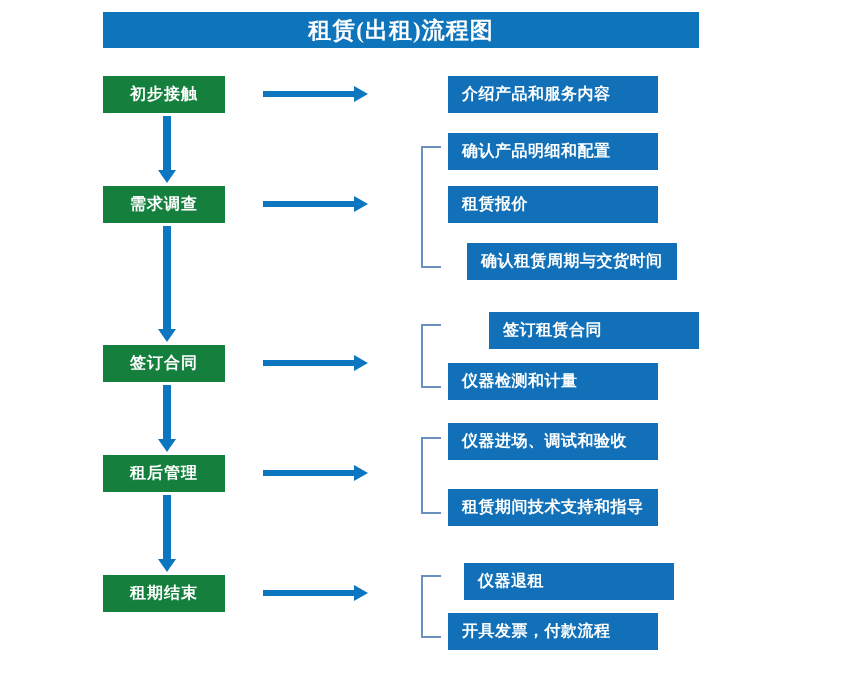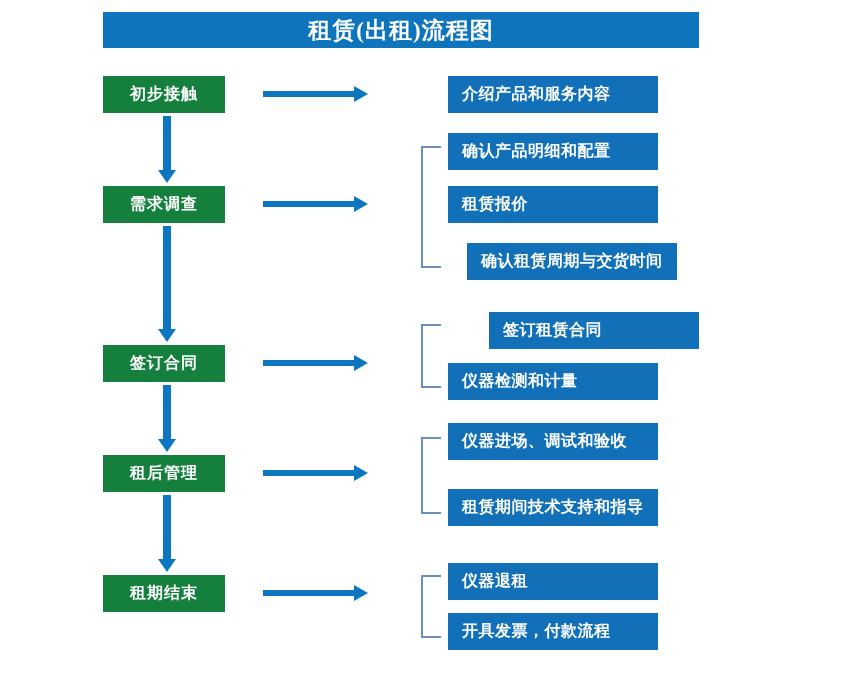--- a/index.html
+++ b/index.html
@@ -220,20 +220,20 @@
   </div>
   <div class="detail-box" style="top:363px;">
     <span class="detail-label">仪器检测和计量</span>
   </div>
   <div class="detail-box" style="top:489px;">
     <span class="detail-label">租赁期间技术支持和指导</span>
   </div>
   <div class="detail-box" style="top:423px;">
     <span class="detail-label">仪器进场、调试和验收</span>
   </div>
-  <div class="detail-box" style="top:563px;">
+  <div class="detail-box" style="top:563px;margin-left:16px;">
     <span class="detail-label">仪器退租</span>
   </div>
   <div class="detail-box" style="top:613px;">
     <span class="detail-label">开具发票，付款流程</span>
   </div>
 
 </div>
 
 </body></html>

